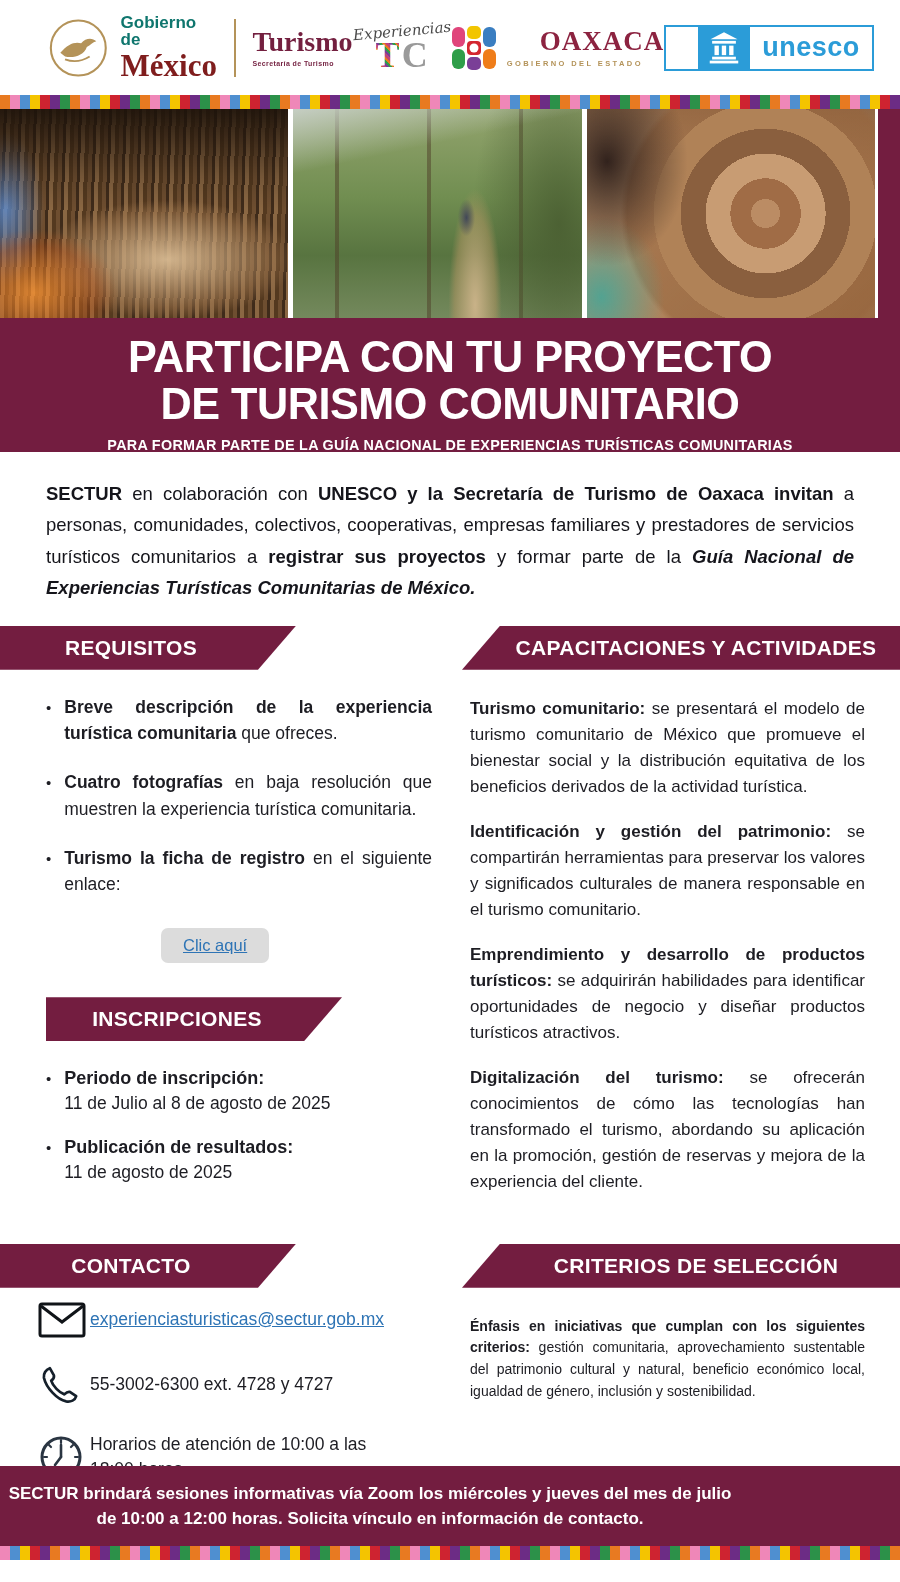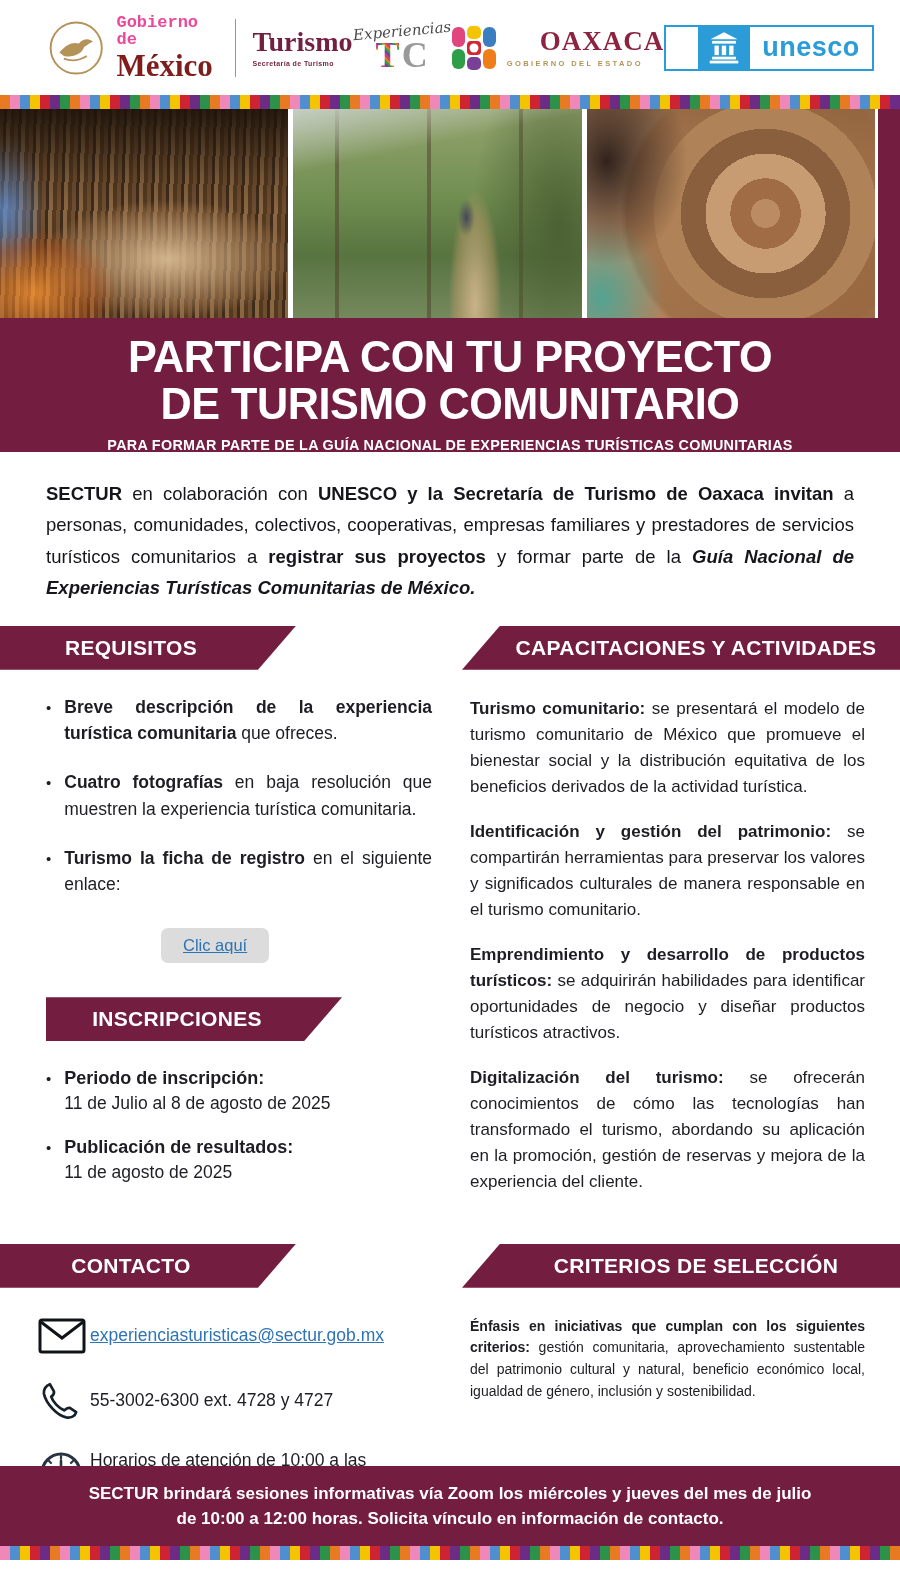--- a/index.html
+++ b/index.html
@@ -4,21 +4,21 @@
 <style>
   * { margin:0; padding:0; box-sizing:border-box; }
   body { background:#ffffff; font-family:"Liberation Sans", sans-serif; color:#1d1d23; }
   .page { position:relative; width:900px; height:1582px; margin:0 auto; background:#fff; overflow:hidden; }
 
   
   .header { height:95px; display:flex; align-items:center; justify-content:space-between; padding:0 38px 0 48px; background:#fff; }
   .gob-logo { display:flex; align-items:center; }
   .eagle { width:62px; height:62px; margin-right:12px; }
   .gob-text { line-height:1; }
-  .gob-line1 { font-family:Liberation Mono, monospace; font-weight:700; font-size:17px; color:#ec4899; }
+  .gob-line1 { font-family:Liberation Sans, sans-serif; font-weight:700; font-size:17px; color:#0f766e; }
   .gob-line2 { font-family:"Liberation Serif", serif; font-weight:700; font-size:31px; color:#7f1d1d; margin-top:2px; }
   .gob-divider { width:2px; height:58px; background:#b49359; margin:0 16px; }
   .turismo-text { line-height:1; }
   .turismo-name { font-family:"Liberation Serif", serif; font-weight:700; font-size:28px; color:#731f3f; }
   .turismo-sub { font-size:7px; font-weight:700; color:#731f3f; letter-spacing:.4px; margin-top:4px; }
 
   .exp-logo { text-align:center; width:104px; }
   .exp-script { font-family:"DejaVu Serif", serif; font-style:italic; font-size:15px; color:#4a4a4a; transform:rotate(-5deg); display:inline-block; }
   .exp-initials { display:flex; justify-content:center; line-height:.95; margin-top:-2px; }
   .exp-t { font-family:"Liberation Serif", serif; font-weight:900; font-size:36px; color:#c2447a;
@@ -97,31 +97,31 @@
   .paras { margin-top:26px; }
   .paras p { font-size:17px; line-height:1.53; text-align:justify; margin-bottom:19px; }
 
   .sub-section { margin-top:34px; }
   .insc-list { list-style:none; margin-top:24px; }
   .insc-list li { display:flex; margin-bottom:17px; font-size:17.5px; line-height:1.45; }
   .insc-label { display:block; font-weight:700; font-size:18px; }
   .insc-value { display:block; }
 
   .row2 { margin-top:30px; }
-  .contact-rows { margin-top:30px; padding-left:38px; }
+  .contact-rows { margin-top:14px; padding-left:38px; }
   .contact-row { display:flex; align-items:center; margin-bottom:25px; }
   .contact-icon { width:52px; flex:0 0 52px; display:flex; justify-content:flex-start; }
   .contact-text { font-size:17.5px; line-height:1.45; max-width:310px; }
   .email-link { color:#2e74b5; text-decoration:underline; }
 
   .criterios-p { margin-top:28px; font-size:14px; line-height:1.55; text-align:justify; }
 
   
   .footer-banner { position:absolute; left:0; right:0; bottom:36px; height:80px; background:#731d40;
-                   display:flex; align-items:center; justify-content:center; }
+                   display:flex; align-items:center; justify-content:flex-start; }
   .footer-note { color:#fff; font-weight:700; font-size:17px; line-height:1.5; text-align:center; max-width:740px; }
   .bottom-stripe { position:absolute; left:0; right:0; bottom:22px; }
 </style>
 </head>
 <body>
 
 <div class="page">
 
   <div class="header">
     <div class="gob-logo">

